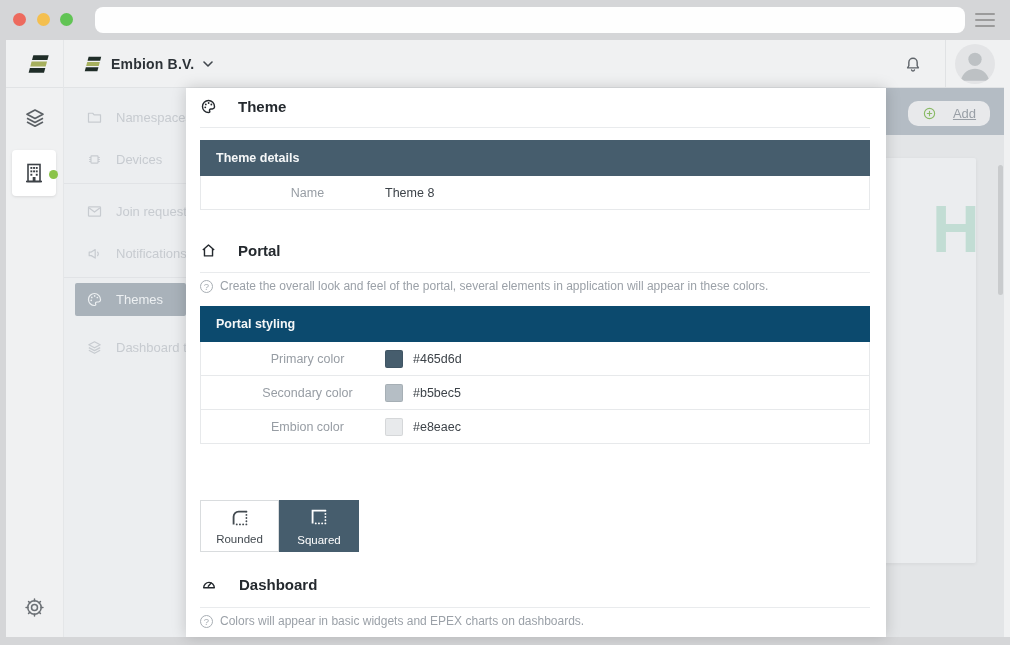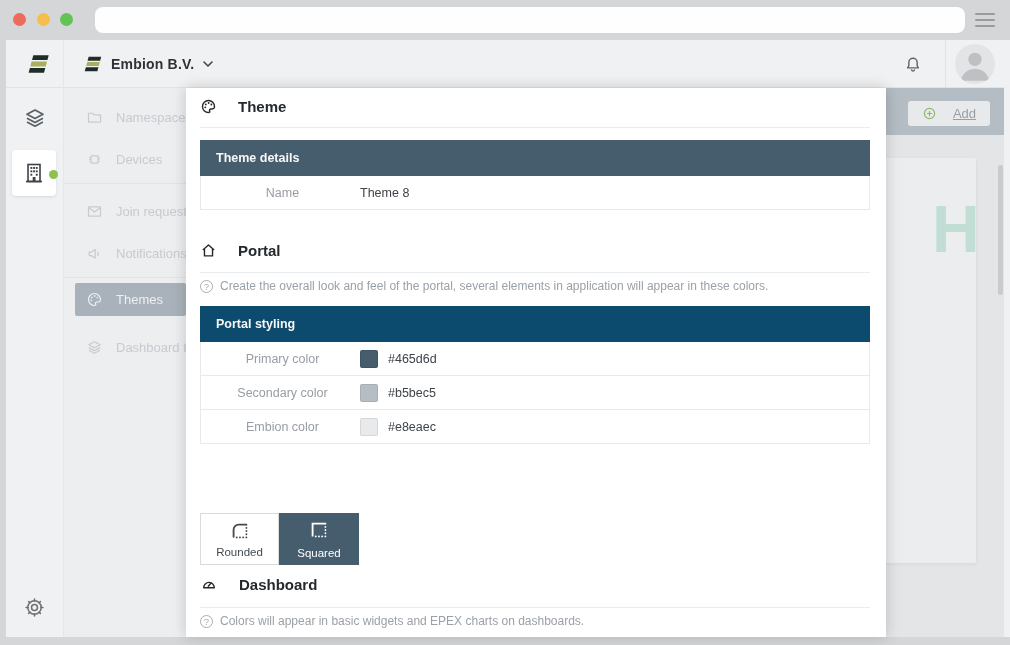--- a/index.html
+++ b/index.html
@@ -44,43 +44,43 @@
   
   .sidebar { left:58px; top:48px; width:122px; height:549px; background:#eceef0; overflow:hidden; }
   .side-item { left:0; width:122px; height:26px; display:flex; align-items:center; gap:13px; padding-left:22px; color:#c7cbd0; font-size:13px; white-space:nowrap; cursor:pointer; }
   .side-item svg { flex:0 0 auto; }
   .side-divider { left:0; width:122px; height:1px; background:#e1e3e6; }
   .side-item.selected { left:11px; width:111px; height:33px; background:#a9b2ba; border-radius:2px; color:#edf0f2; padding-left:11px; }
 
   
   .right-bg { left:880px; top:48px; width:118px; height:549px; background:#e3e5e7; }
   .right-toolbar { left:0; top:0; width:118px; height:47px; background:#b4bcc4; }
-  .add-btn { left:22px; top:13px; width:82px; height:25px; background:#e8e9eb; border-radius:3px; display:flex; align-items:center; justify-content:center; gap:16px; font-size:13px; color:#999fa6; cursor:pointer;text-decoration:underline; }
+  .add-btn { left:22px; top:13px; width:82px; height:25px; background:#e8e9eb; border-radius:10px; display:flex; align-items:center; justify-content:center; gap:16px; font-size:13px; color:#999fa6; cursor:pointer;text-decoration:underline; }
   .bg-card { left:-10px; top:70px; width:100px; height:405px; background:#ebedef; border-radius:2px; box-shadow:0 1px 4px rgba(0,0,0,.06); }
   .watermark { left:46px; top:108px; font-size:66px; font-weight:bold; line-height:1; }
   .scrollbar { left:112px; top:77px; width:5px; height:130px; border-radius:3px; background:#c9cbcd; cursor:pointer; }
 
   
   .modal { left:180px; top:48px; width:700px; height:549px; background:#ffffff; box-shadow:0 0 14px rgba(0,0,0,.18); z-index:10; }
   .section-heading { left:14px; display:flex; align-items:center; gap:21px; color:#24292e; }
   .section-heading .title { font-size:15px; font-weight:bold; }
   .h-divider { left:14px; width:670px; height:1px; background:#e9ebed; }
   .help-row { left:14px; display:flex; align-items:center; gap:7px; color:#9ba1a8; font-size:12px; }
   .qicon { width:13px; height:13px; border:1px solid #a8aeb4; border-radius:50%; font-size:9.5px; display:inline-flex; align-items:center; justify-content:center; color:#a8aeb4; flex:0 0 auto; }
 
   .detail-table { left:14px; width:670px; }
   .table-header { height:36px; background:#465d6d; color:#f5f7f8; font-size:12.5px; font-weight:bold; display:flex; align-items:center; padding-left:16px; }
-  .t-row { height:34px; background:#fff; display:flex; align-items:center; padding-left:4px; border:1px solid #e7e9eb; border-top:none; font-size:12.5px; cursor:pointer; }
+  .t-row { height:34px; background:#fff; display:flex; align-items:center; padding-left:29px; border:1px solid #e7e9eb; border-top:none; font-size:12.5px; cursor:pointer; }
   .t-row + .t-row { }
   .t-label { width:155px; color:#979da4; }
   .t-value { color:#3d4349; }
   .swatch { width:18px; height:18px; border-radius:2px; margin-right:10px; border:1px solid rgba(0,0,0,.08); flex:0 0 auto; }
 
   .corner-buttons { left:14px; display:flex; }
-  .corner-btn { width:79px; height:52px; background:#fff; border:1px solid #d9dcde; display:flex; flex-direction:column; align-items:center; justify-content:center; gap:4px; font-size:11.5px; color:#434a50; cursor:pointer;margin-top:13px; }
+  .corner-btn { width:79px; height:52px; background:#fff; border:1px solid #d9dcde; display:flex; flex-direction:column; align-items:center; justify-content:center; gap:4px; font-size:11.5px; color:#434a50; cursor:pointer; }
   .corner-btn.selected { border:none; width:80px; color:#ffffff;gap:6px; }
 
   svg { display:block; }
 </style>
 </head>
 <body>
 
 <div class="abs chrome">
   <div class="abs tl red"></div>
   <div class="abs tl yellow"></div>

